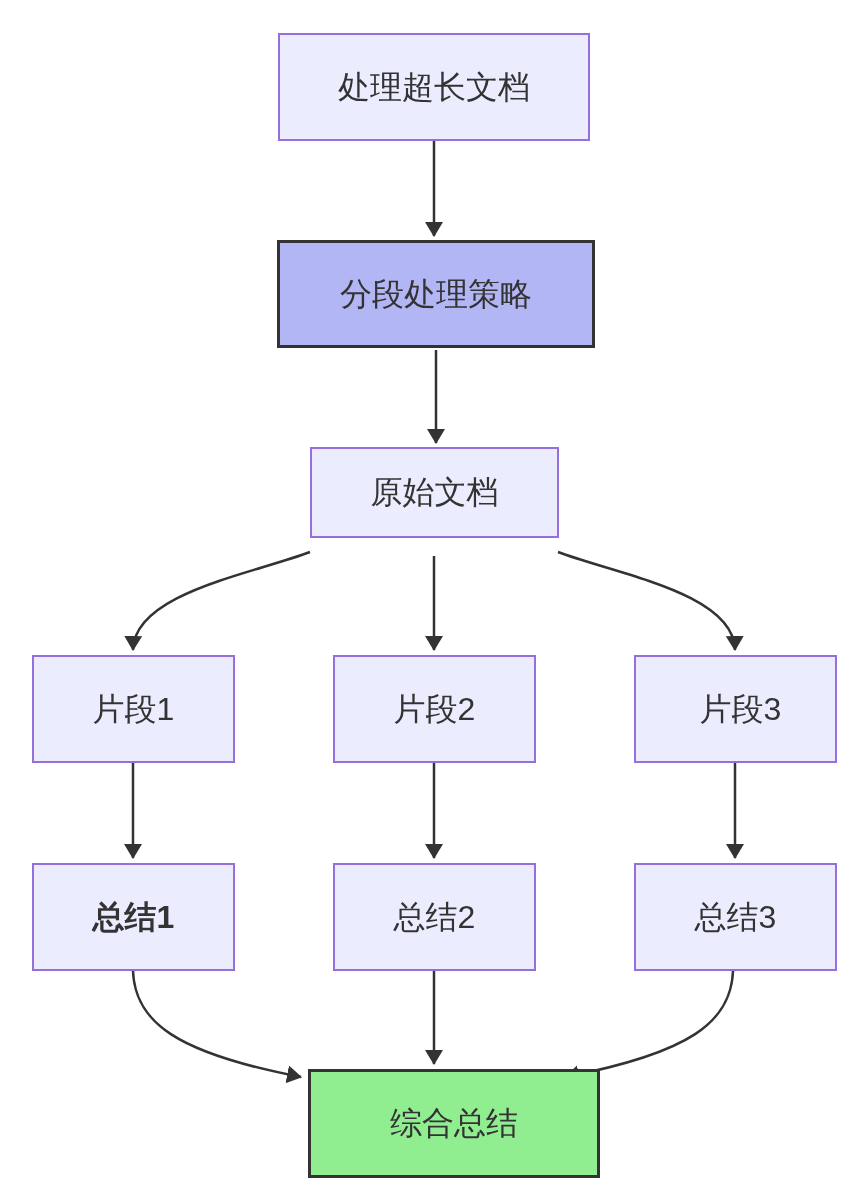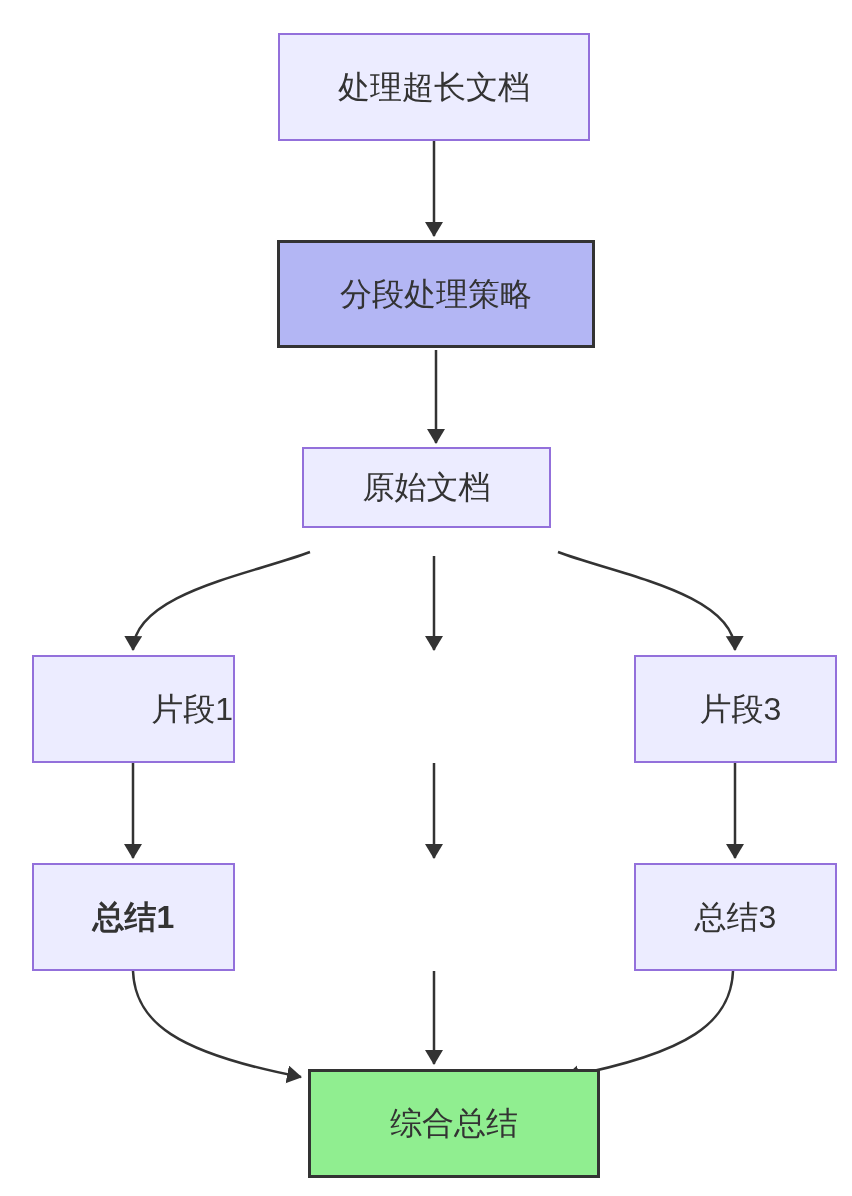--- a/index.html
+++ b/index.html
@@ -47,22 +47,22 @@
     background: var(--emphasis-purple-fill, #b3b6f4);
     border: 3.5px solid var(--emphasis-border, #333333);
   }
   .node.emphasis-green {
     background: var(--emphasis-green-fill, #90EE90);
     border: 3.5px solid var(--emphasis-border, #333333);
   }
   
   .n-task     { left: 278px; top: 33px;   width: 312px; height: 108px; }
   .n-strategy { left: 277px; top: 240px;  width: 318px; height: 108px; }
-  .n-doc      { left: 302px; top: 447px;  width: 249px; height: 81px; text-align: right; }
-  .n-frag1    { left: 32px;  top: 655px;  width: 203px; height: 108px; justify-content: flex-end; }
+  .n-doc      { left: 310px; top: 447px;  width: 249px; height: 91px; text-align: right; }
+  .n-frag1    { left: 32px;  top: 655px;  width: 203px; height: 108px; }
   .n-frag2    { left: 333px; top: 655px;  width: 203px; height: 108px; }
   .n-frag3    { left: 634px; top: 655px;  width: 203px; height: 108px; padding-left: 10px; }
   .n-sum1     { left: 32px;  top: 863px;  width: 203px; height: 108px; font-weight: bold; }
   .n-sum2     { left: 333px; top: 863px;  width: 203px; height: 108px; }
   .n-sum3     { left: 634px; top: 863px;  width: 203px; height: 108px; }
   .n-final    { left: 308px; top: 1069px; width: 292px; height: 109px; }
 </style>
 </head>
 <body>
 
@@ -96,29 +96,35 @@
   </div>
 
   <div class="node n-doc">
     <span>原始文档</span>
   </div>
 
   <div class="node n-frag1">
     <span>片段1</span>
   </div>
 
+  <div class="node n-frag2">
+    <span>片段2</span>
+  </div>
 
   <div class="node n-frag3">
     <span>片段3</span>
   </div>
 
   <div class="node n-sum1">
     <span>总结1</span>
   </div>
 
+  <div class="node n-sum2">
+    <span>总结2</span>
+  </div>
 
   <div class="node n-sum3">
     <span>总结3</span>
   </div>
 
   <div class="node emphasis-green n-final">
     <span>综合总结</span>
   </div>
 
 </div>

